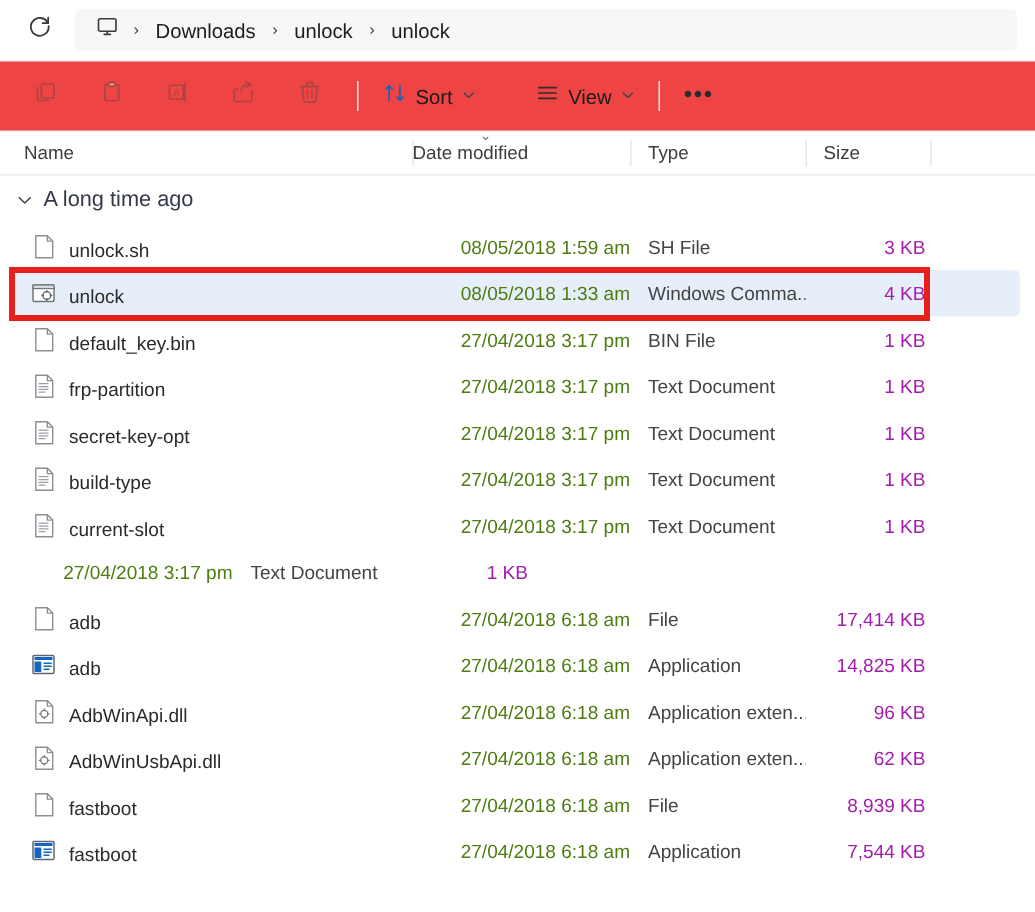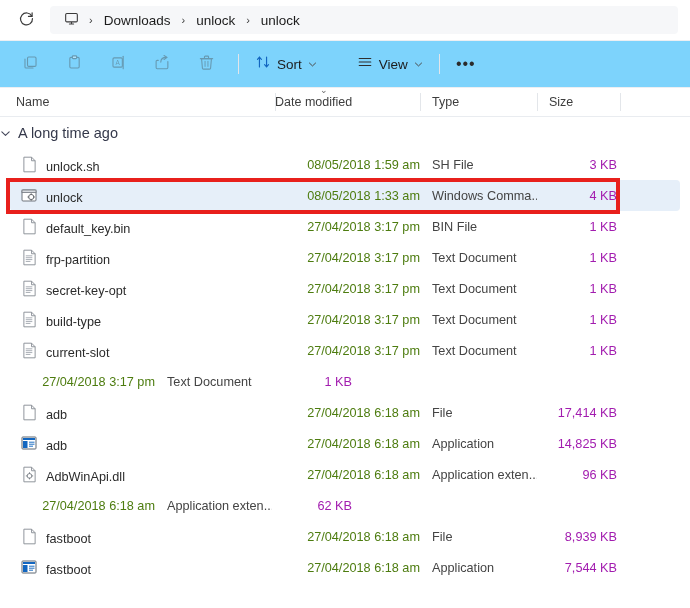--- a/index.html
+++ b/index.html
@@ -58,21 +58,21 @@
     display: flex; align-items: center;
   }
 
   
   .toolbar {
     height: 47px;
     display: flex;
     align-items: center;
     padding-left: 10px;
     box-sizing: border-box;
-    background: #7dd3fc;
+    background: #ef4444;
     border-bottom: 1px solid #eceff3;
   }
   .tb-icon {
     width: 40px; height: 32px;
     display: flex; align-items: center; justify-content: center;
     border-radius: 4px;
     opacity: 0.40;
     margin-right: 4px;
   }
   .tb-sep {
@@ -139,20 +139,21 @@
     left: 45px;
     color: #6b6b6b;
     font-size: 9px;
   }
 
   
   .grouphdr {
     height: 32px;
     display: flex;
     align-items: center;
+    padding-left: 11px;
     gap: 7px;
   }
   .grouphdr .chev { color: #44475a; font-size: 10px; display:flex; align-items:center; }
   .grouphdr .txt  { font-size: 14.5px; color: #34384a; }
 
   
   .filelist { position: relative; }
   .row {
     height: 31px;
     display: flex;
@@ -497,20 +498,31 @@
             <path d="M8 8 v-1 M8 13.8 v-1 M5.5 10.5 h-1 M11.5 10.5 h-1" stroke="#6f757c" stroke-width="0.85" stroke-linecap="round"></path>
           </svg>
         </span>
         <span>AdbWinApi.dll</span>
       </div>
       <div class="cell c-date">27/04/2018 6:18 am</div>
       <div class="cell c-type">Application exten...</div>
       <div class="cell c-size">96 KB</div>
     </div>
     <div class="row">
+      <div class="cell c-name">
+        <span class="icon-slot">
+          <svg width="15" height="17" viewBox="0 0 16 18">
+            <path d="M2 1.2 h8.2 L14 5 v11.8 H2 Z" fill="#ffffff" stroke="#8a8f96" stroke-width="1"></path>
+            <path d="M10.2 1.2 V5 H14" fill="none" stroke="#8a8f96" stroke-width="1"></path>
+            <circle cx="8" cy="10.5" r="2.5" fill="#ffffff" stroke="#6f757c" stroke-width="0.9"></circle>
+            <path d="M8 8 v-1 M8 13.8 v-1 M5.5 10.5 h-1 M11.5 10.5 h-1" stroke="#6f757c" stroke-width="0.85" stroke-linecap="round"></path>
+          </svg>
+        </span>
+        <span>AdbWinUsbApi.dll</span>
+      </div>
       <div class="cell c-date">27/04/2018 6:18 am</div>
       <div class="cell c-type">Application exten...</div>
       <div class="cell c-size">62 KB</div>
     </div>
     <div class="row">
       <div class="cell c-name">
         <span class="icon-slot">
           <svg width="15" height="17" viewBox="0 0 16 18">
             <path d="M2 1.2 h8.2 L14 5 v11.8 H2 Z" fill="#ffffff" stroke="#8a8f96" stroke-width="1"></path>
             <path d="M10.2 1.2 V5 H14" fill="none" stroke="#8a8f96" stroke-width="1"></path>

